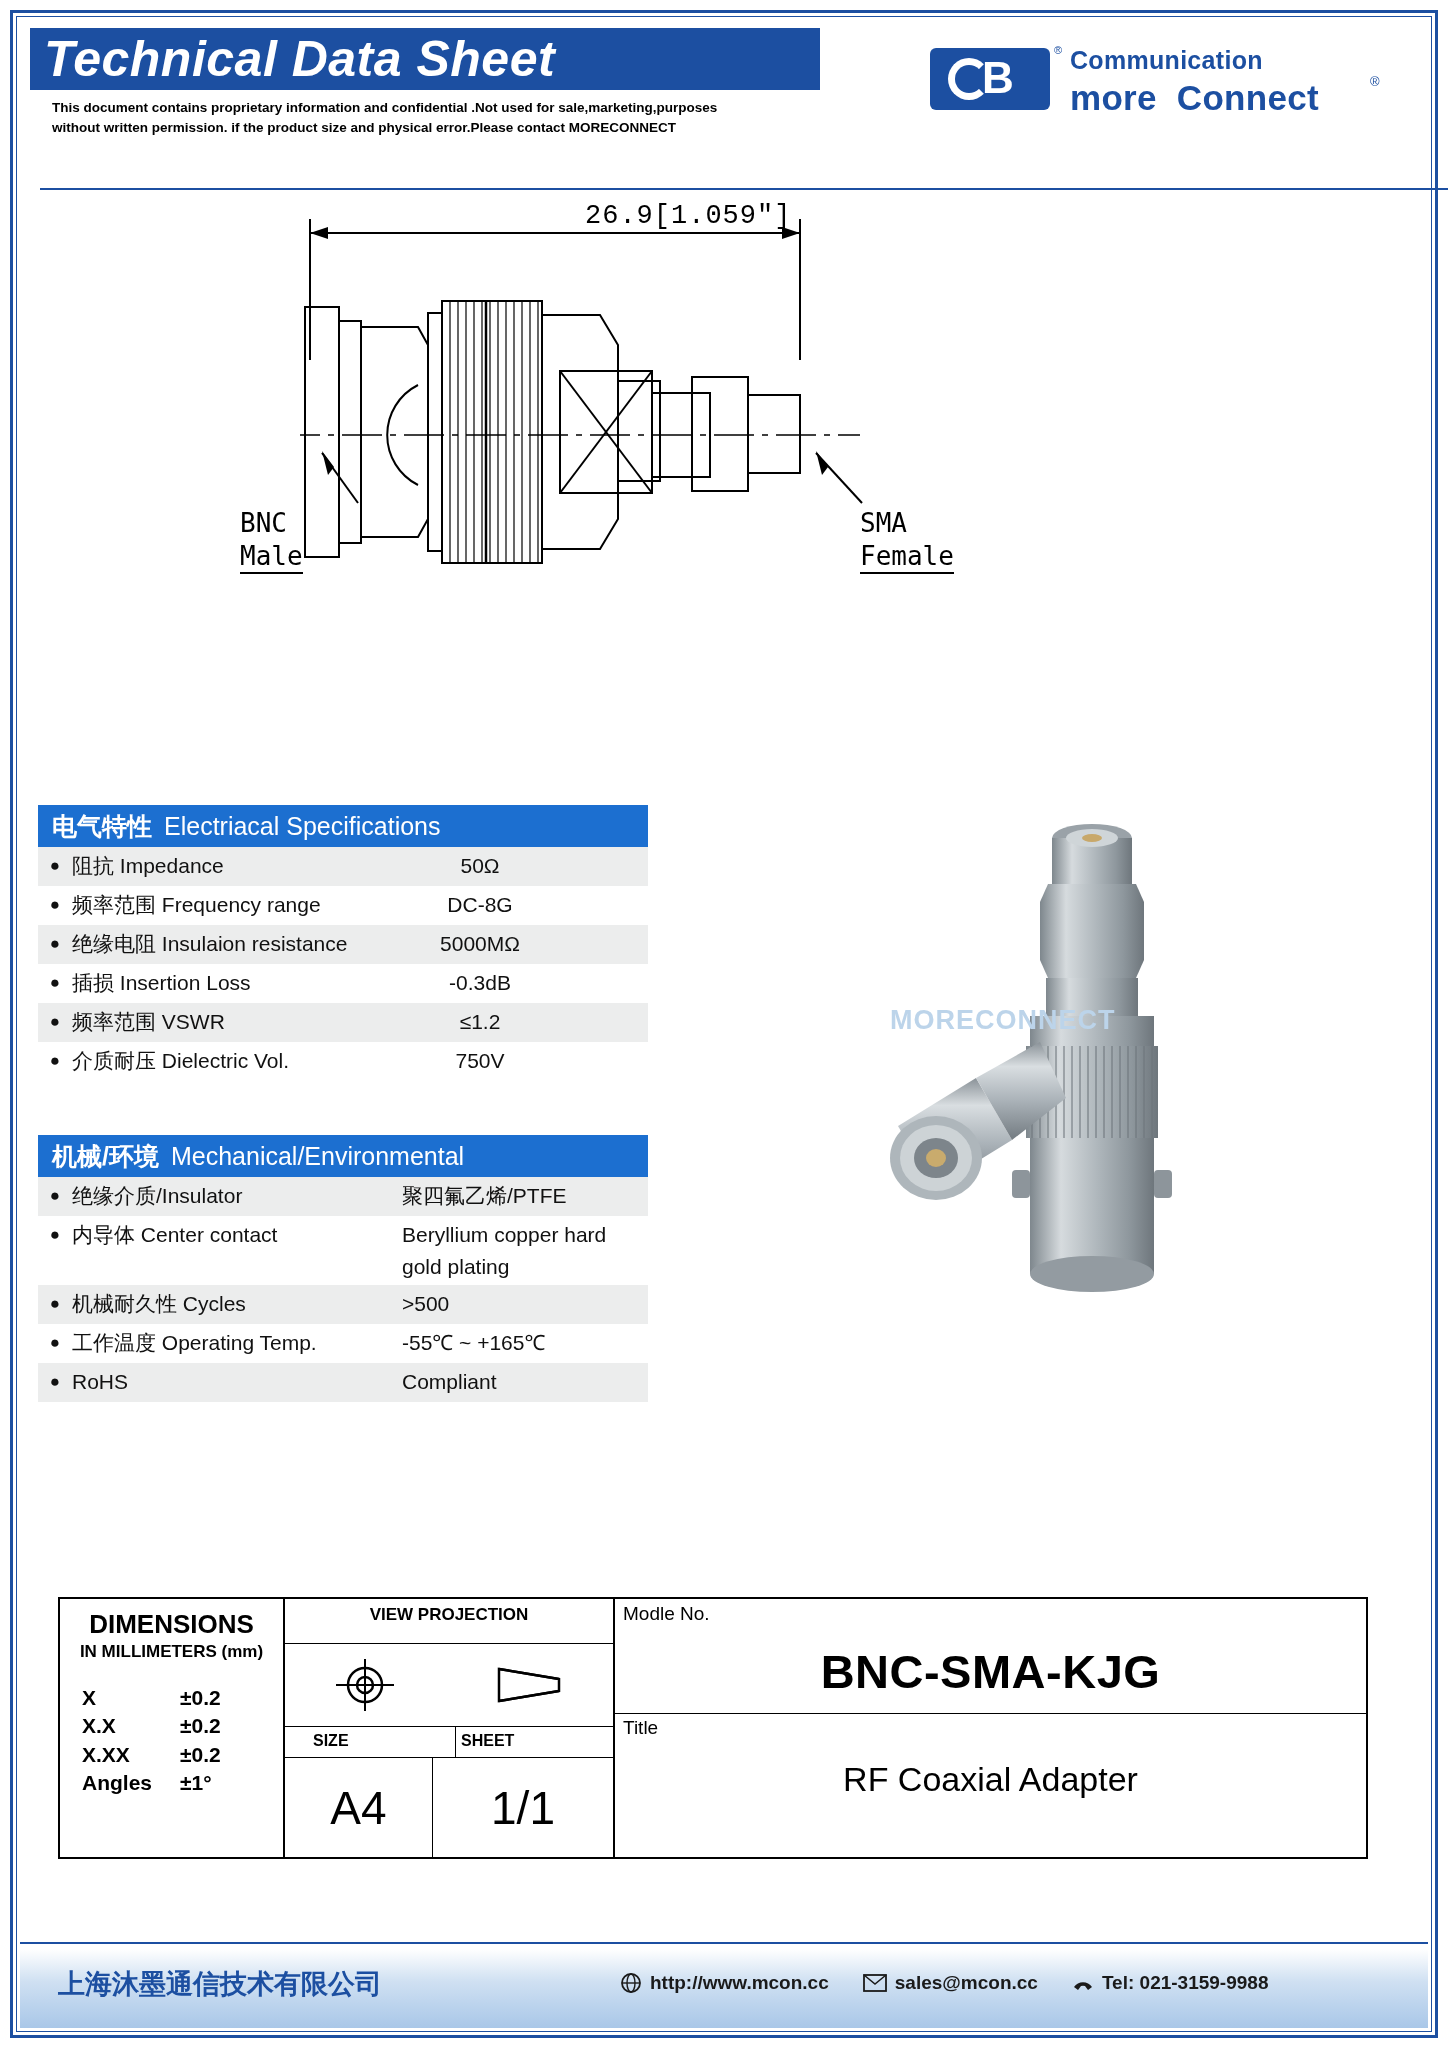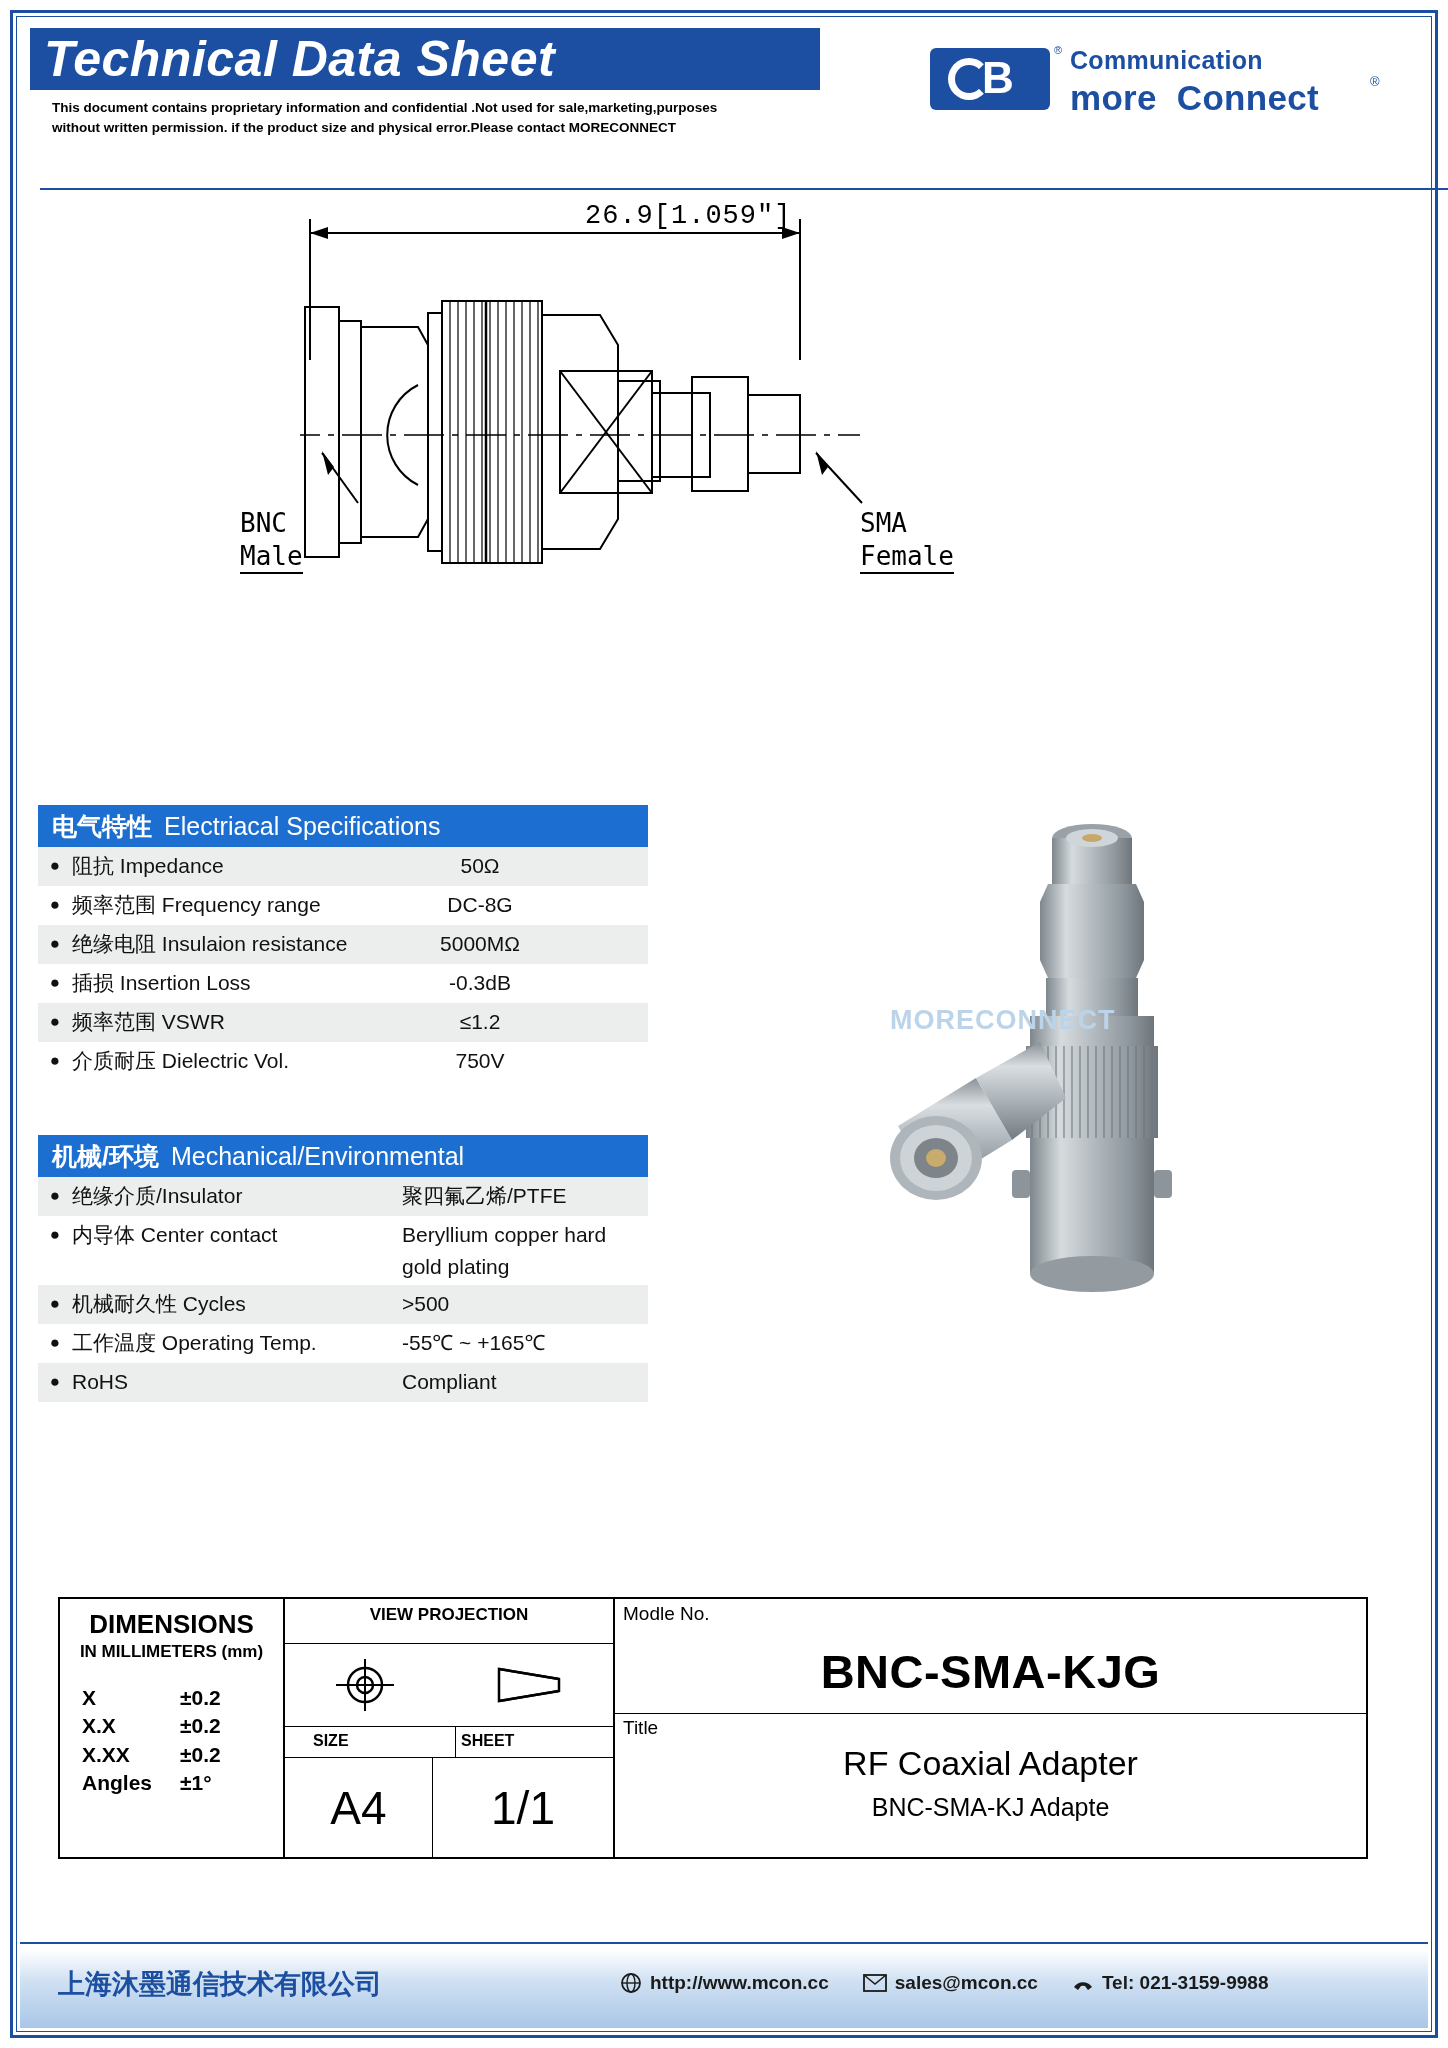--- a/index.html
+++ b/index.html
@@ -297,21 +297,21 @@
   .tb-size-head .c1 { width: 148px; border-right: 1.5px solid #000; font-size: 16px; font-weight: bold; padding: 5px 0 0 5px; box-sizing: border-box; margin-left: 23px; }
   .tb-size-head .c2 { flex: 1; font-size: 16px; font-weight: bold; padding: 5px 0 0 5px; box-sizing: border-box; }
   .tb-size-vals { flex: 1; display: flex; }
   .tb-size-vals .c1 { width: 148px; border-right: 1.5px solid #000; display: flex; align-items: center; justify-content: center; font-size: 46px; box-sizing: border-box; }
   .tb-size-vals .c2 { flex: 1; display: flex; align-items: center; justify-content: center; font-size: 46px; box-sizing: border-box; }
 
   .tb-model { flex: 1; display: flex; flex-direction: column; }
   .tb-model-head { height: 30px; font-size: 19px; padding: 4px 0 0 8px; box-sizing: border-box; }
   .tb-model-no { height: 84px; display: flex; align-items: center; justify-content: center; border-bottom: 1.5px solid #000; font-size: 47px; font-weight: bold; letter-spacing: 0.5px; }
   .tb-title-head { height: 28px; font-size: 19px; padding: 3px 0 0 8px; box-sizing: border-box; }
-  .tb-title-main { flex: 1; text-align: center; }
+  .tb-title-main { flex: 1; text-align: center; margin-top: 16px; }
   .tb-title-main .l1 { font-size: 34px; margin-top: 2px; }
   .tb-title-main .l2 { font-size: 25px; margin-top: 10px; }
 
   
   .footer {
     position: absolute;
     left: 20px;
     top: 1942px;
     width: 1408px;
     height: 86px;
@@ -661,21 +661,20 @@
         <div class="c2">1/1</div>
       </div>
     </div>
 
     <div class="tb-col tb-model">
       <div class="tb-model-head">Modle No.</div>
       <div class="tb-model-no">BNC-SMA-KJG</div>
       <div class="tb-title-head">Title</div>
       <div class="tb-title-main">
         <div class="l1">RF Coaxial  Adapter</div>
-        <div class="l2">BNC-SMA-KJ Adapte</div>
       </div>
     </div>
   </div>
 
   <div class="footer">
     <div class="footer-company">上海沐墨通信技术有限公司</div>
     <div class="footer-contacts">
       <div class="fc-item">
         <span class="fc-icon">
           <svg width="22" height="22" viewBox="0 0 22 22">

